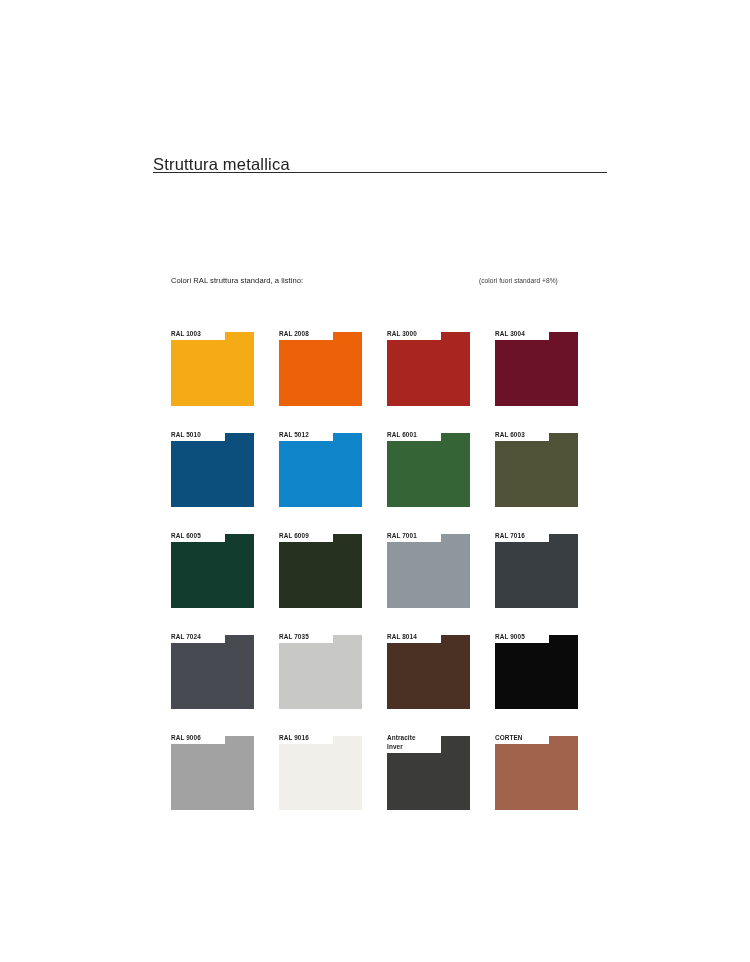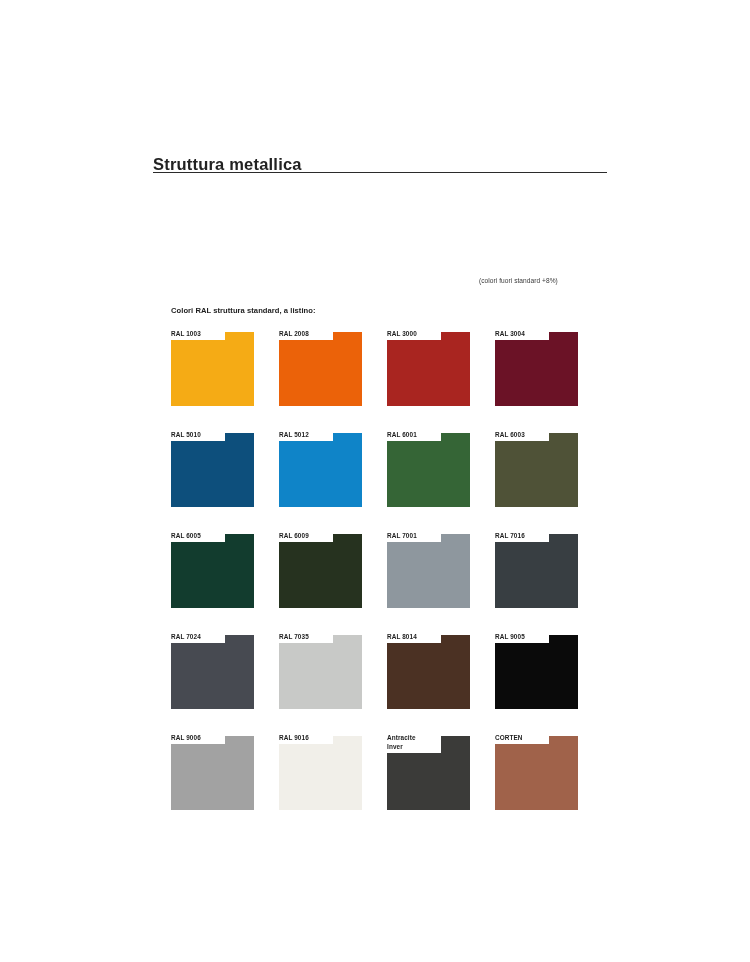--- a/index.html
+++ b/index.html
@@ -24,21 +24,21 @@
   }
 
   
   .title {
     position: absolute;
     left: 153px;
     top: 144px;
     font-size: 16.5px;
     letter-spacing: 0.2px;
     color: #222222;
-    font-weight: 700;
+    font-weight: 400;
   }
   .title-rule {
     position: absolute;
     left: 153px;
     top: 172px;
     width: 454px;
     height: 1px;
     background: #2b2b2b;
   }
 
@@ -54,24 +54,23 @@
     color: #1c1c1c;
     letter-spacing: 0.05px;
   }
 
   
   .sub-left {
     position: absolute;
     left: 171px;
     top: 276px;
     font-size: 7.6px;
-    font-weight: 700;
+    font-weight: 400;
     color: #1c1c1c;
     letter-spacing: 0.05px;
-    margin-top: 30px;
   }
   .sub-right {
     position: absolute;
     left: 479px;
     top: 277px;
     font-size: 6.6px;
     font-weight: 400;
     color: #3a3a3a;
     letter-spacing: 0.05px;
   }

